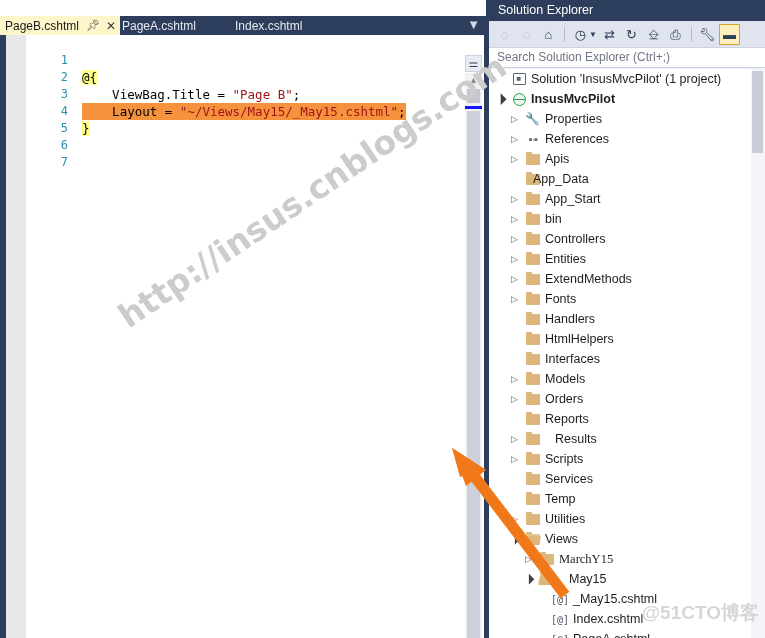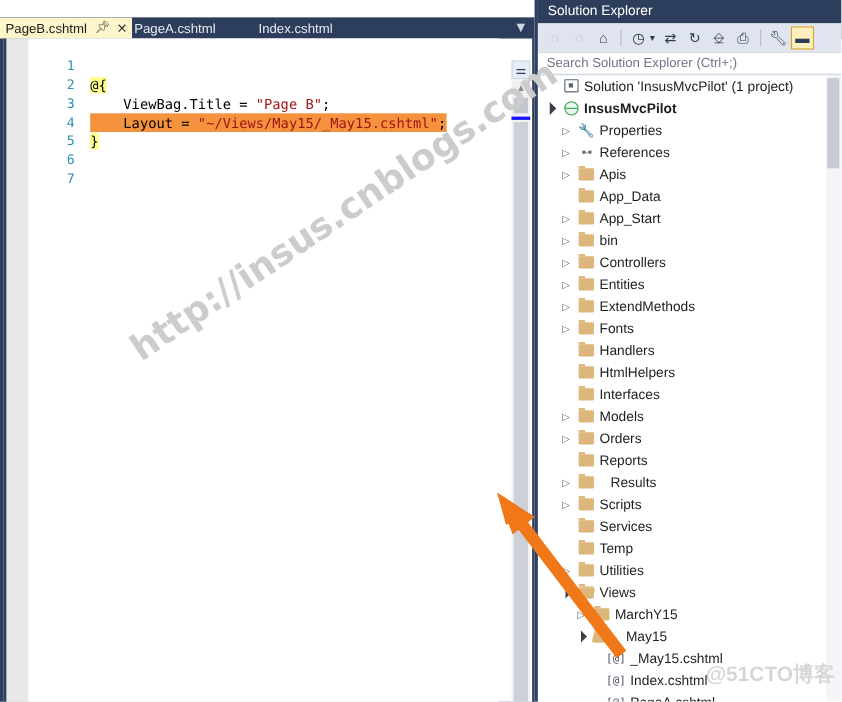--- a/index.html
+++ b/index.html
@@ -328,21 +328,21 @@
           <span class="ticon" style="left: 36px;"><span class="refs-icon">▪·▪</span></span>
           <span class="tlabel" style="left: 56px;">References</span>
         </div>
         <div class="trow">
           <span class="arrow" style="left: 20px;">▷</span>
           <span class="ticon" style="left: 36px;"><span class="folder"></span></span>
           <span class="tlabel" style="left: 56px;">Apis</span>
         </div>
         <div class="trow">
           <span class="ticon" style="left: 36px;"><span class="folder"></span></span>
-          <span class="tlabel" style="left: 56px;">App_Data</span>
+          <span class="tlabel" style="left: 44px;">App_Data</span>
         </div>
         <div class="trow">
           <span class="arrow" style="left: 20px;">▷</span>
           <span class="ticon" style="left: 36px;"><span class="folder"></span></span>
           <span class="tlabel" style="left: 56px;">App_Start</span>
         </div>
         <div class="trow">
           <span class="arrow" style="left: 20px;">▷</span>
           <span class="ticon" style="left: 36px;"><span class="folder"></span></span>
           <span class="tlabel" style="left: 56px;">bin</span>
@@ -417,21 +417,21 @@
           <span class="tlabel" style="left: 56px;">Utilities</span>
         </div>
         <div class="trow">
           <span class="arrow open" style="left: 20px; transform: rotate(-45deg); font-size: 10px;">◢</span>
           <span class="ticon" style="left: 36px;"><span class="folder open"></span></span>
           <span class="tlabel" style="left: 56px;">Views</span>
         </div>
         <div class="trow">
           <span class="arrow" style="left: 34px;">▷</span>
           <span class="ticon" style="left: 50px;"><span class="folder"></span></span>
-          <span class="tlabel" style="left: 70px;">MarchY15</span>
+          <span class="tlabel" style="left: 70px; font-family: Liberation Serif, serif;">MarchY15</span>
         </div>
         <div class="trow">
           <span class="arrow open" style="left: 34px; transform: rotate(-45deg); font-size: 10px;">◢</span>
           <span class="ticon" style="left: 50px;"><span class="folder open"></span></span>
           <span class="tlabel" style="left: 80px;">May15</span>
         </div>
         <div class="trow">
           <span class="ticon" style="left: 60px; width: 22px;"><span class="cshtml-icon">[@]</span></span>
           <span class="tlabel" style="left: 84px;">_May15.cshtml</span>
         </div>

